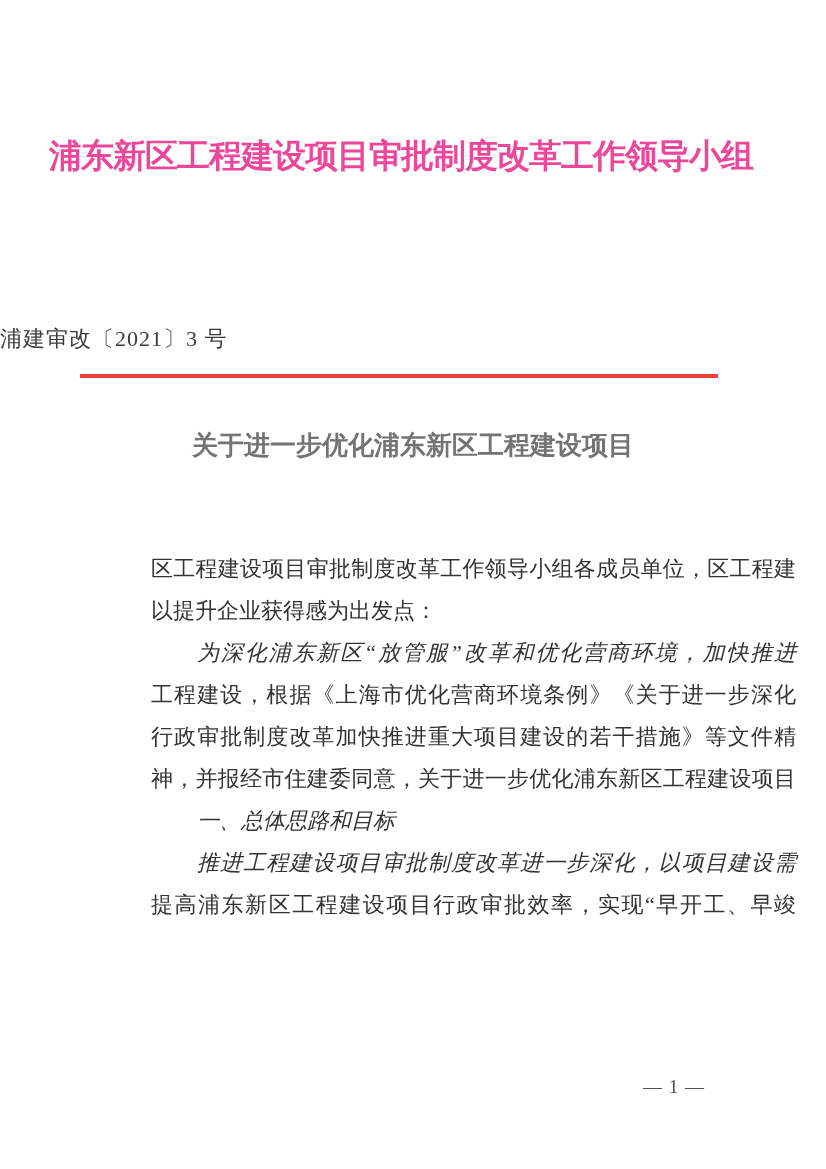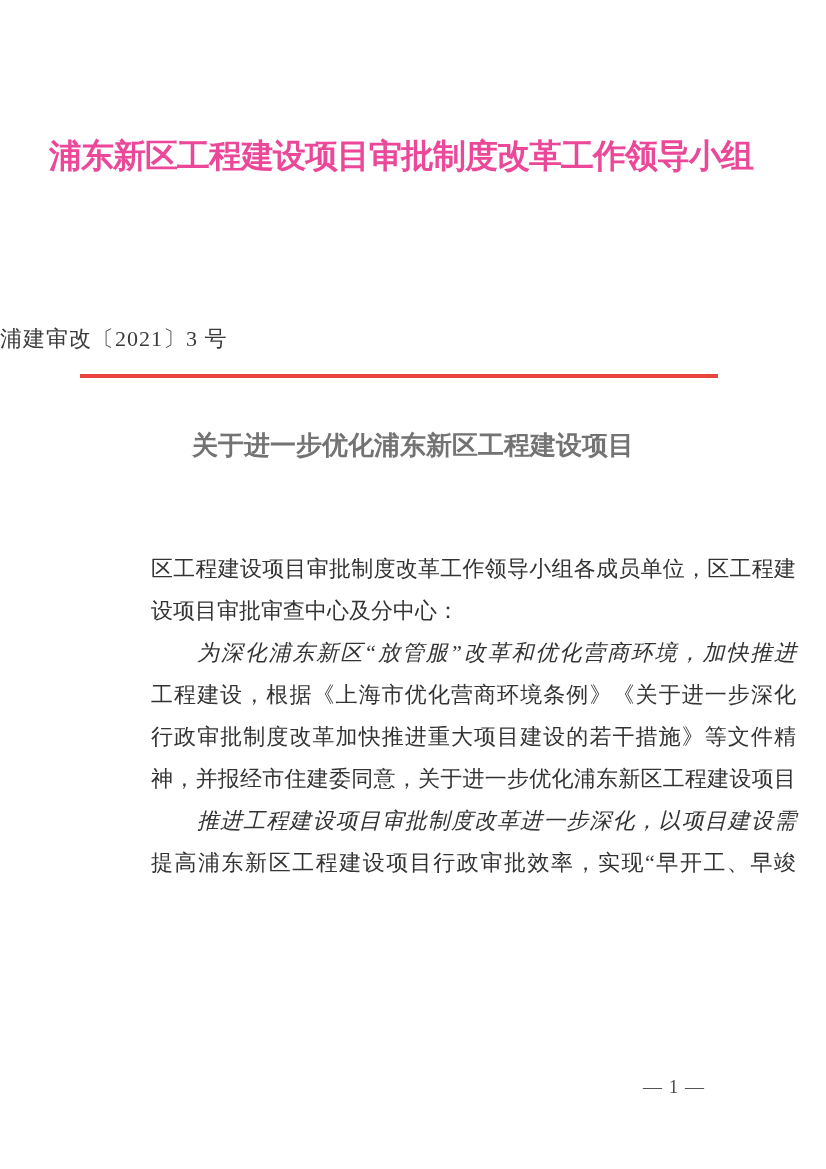--- a/index.html
+++ b/index.html
@@ -104,24 +104,25 @@
   <div class="doc-number">浦建审改〔2021〕3 号</div>
 
   <div class="red-rule"></div>
 
   <div class="doc-title">
     <div>关于进一步优化浦东新区工程建设项目</div>
   </div>
 
   <div class="body-block">
     <div class="body-line justify">区工程建设项目审批制度改革工作领导小组各成员单位，区工程建</div>
-    <div class="body-line">设项目审批审查中心及分中心：</div>
+    <div class="body-line">以提升企业获得感为出发点：</div>
     <div class="body-line justify indent">为深化浦东新区“放管服”改革和优化营商环境，加快推进</div>
     <div class="body-line justify">工程建设，根据《上海市优化营商环境条例》《关于进一步深化</div>
     <div class="body-line justify">行政审批制度改革加快推进重大项目建设的若干措施》等文件精</div>
     <div class="body-line justify">神，并报经市住建委同意，关于进一步优化浦东新区工程建设项目</div>
+    <div class="body-line indent">一、总体思路和目标</div>
     <div class="body-line justify indent">推进工程建设项目审批制度改革进一步深化，以项目建设需</div>
     <div class="body-line justify">提高浦东新区工程建设项目行政审批效率，实现“早开工、早竣</div>
   </div>
 
   <div class="page-number">— 1 —</div>
 
 </div>
 
 </body></html>

